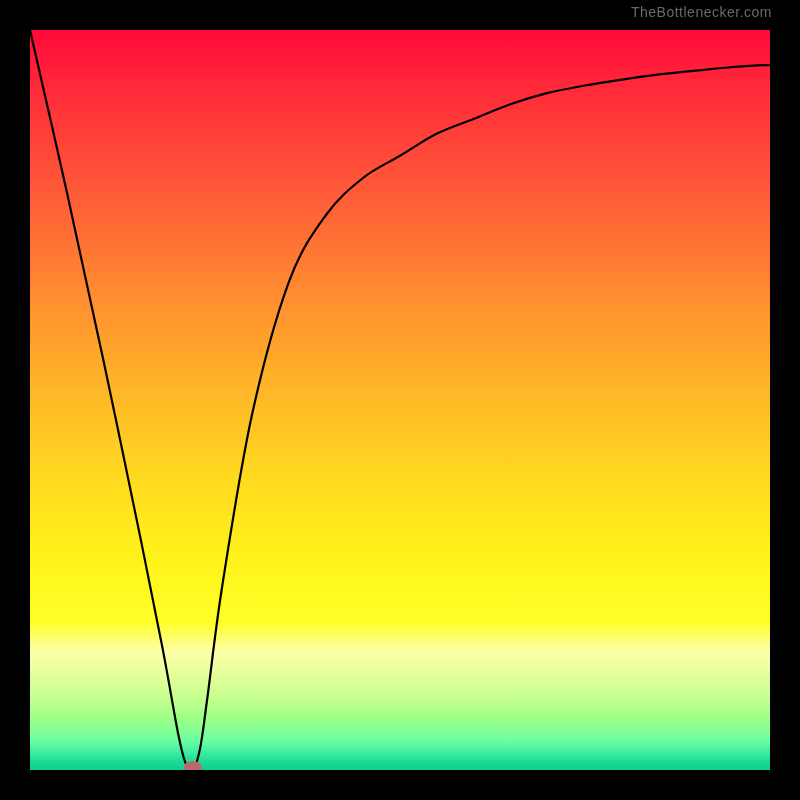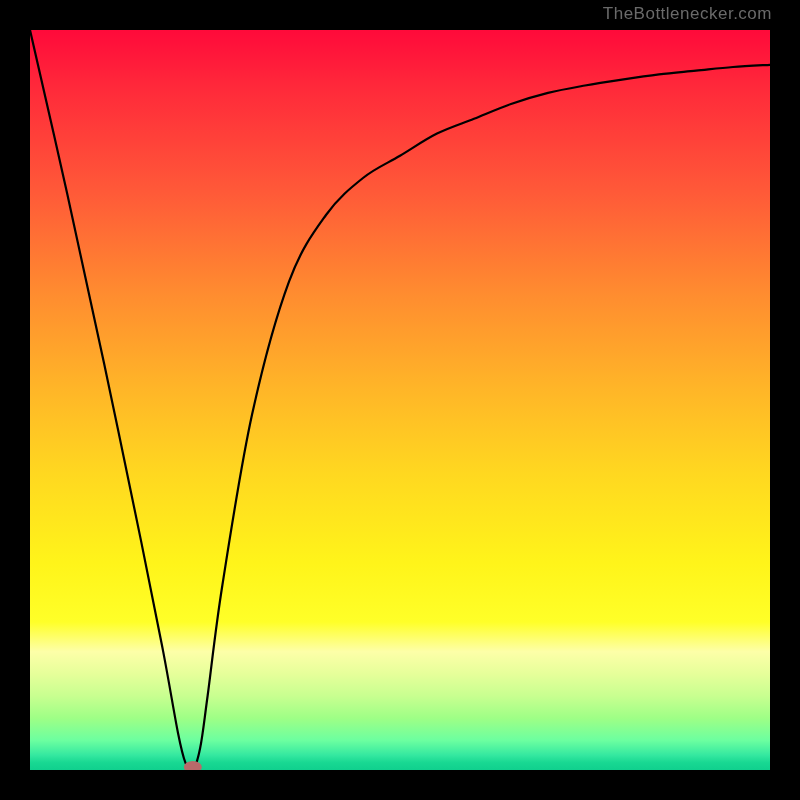--- a/index.html
+++ b/index.html
@@ -41,21 +41,21 @@
       #18d892 99%,
       #10d08e 100%
     );
     overflow: hidden;
   }
   .attribution {
     position: absolute;
     top: 4px;
     right: 28px;
     color: #6a6a6a;
-    font-size: 17px;
+    font-size: 14px;
     font-weight: 500;
     letter-spacing: 0.5px;
     z-index: 5;
   }
   svg.curve {
     position: absolute;
     left: 0;
     top: 0;
     width: 740px;
     height: 740px;

